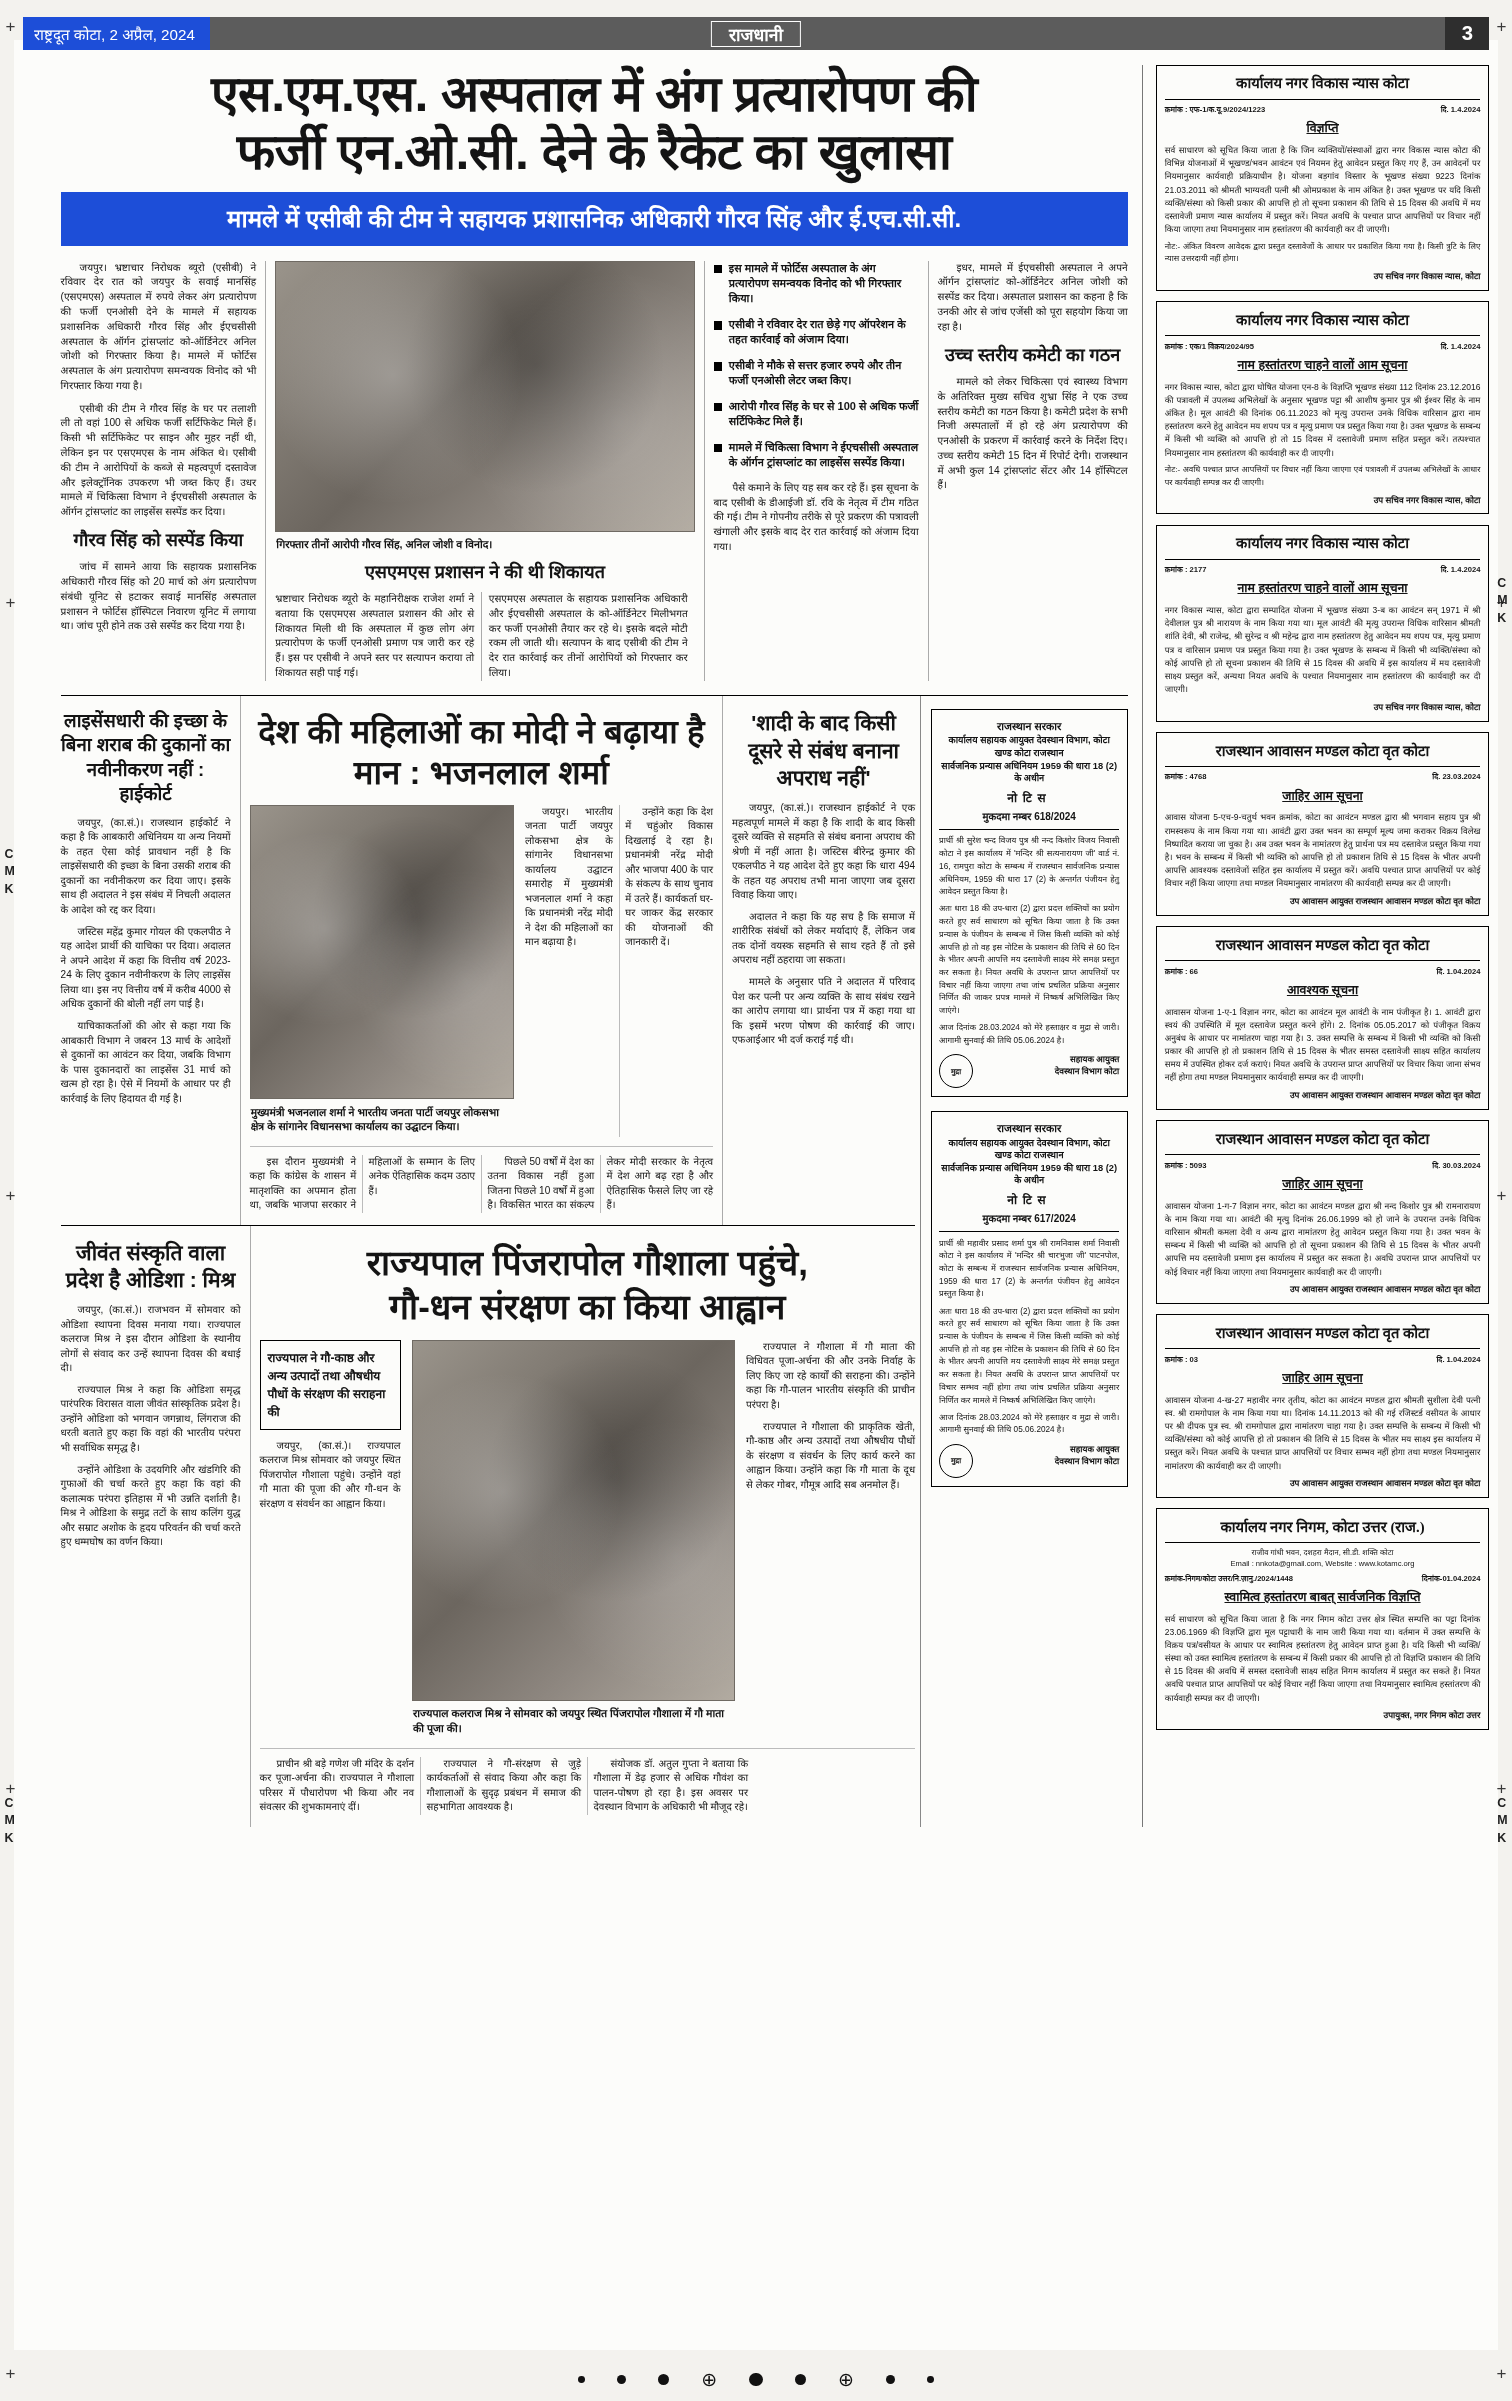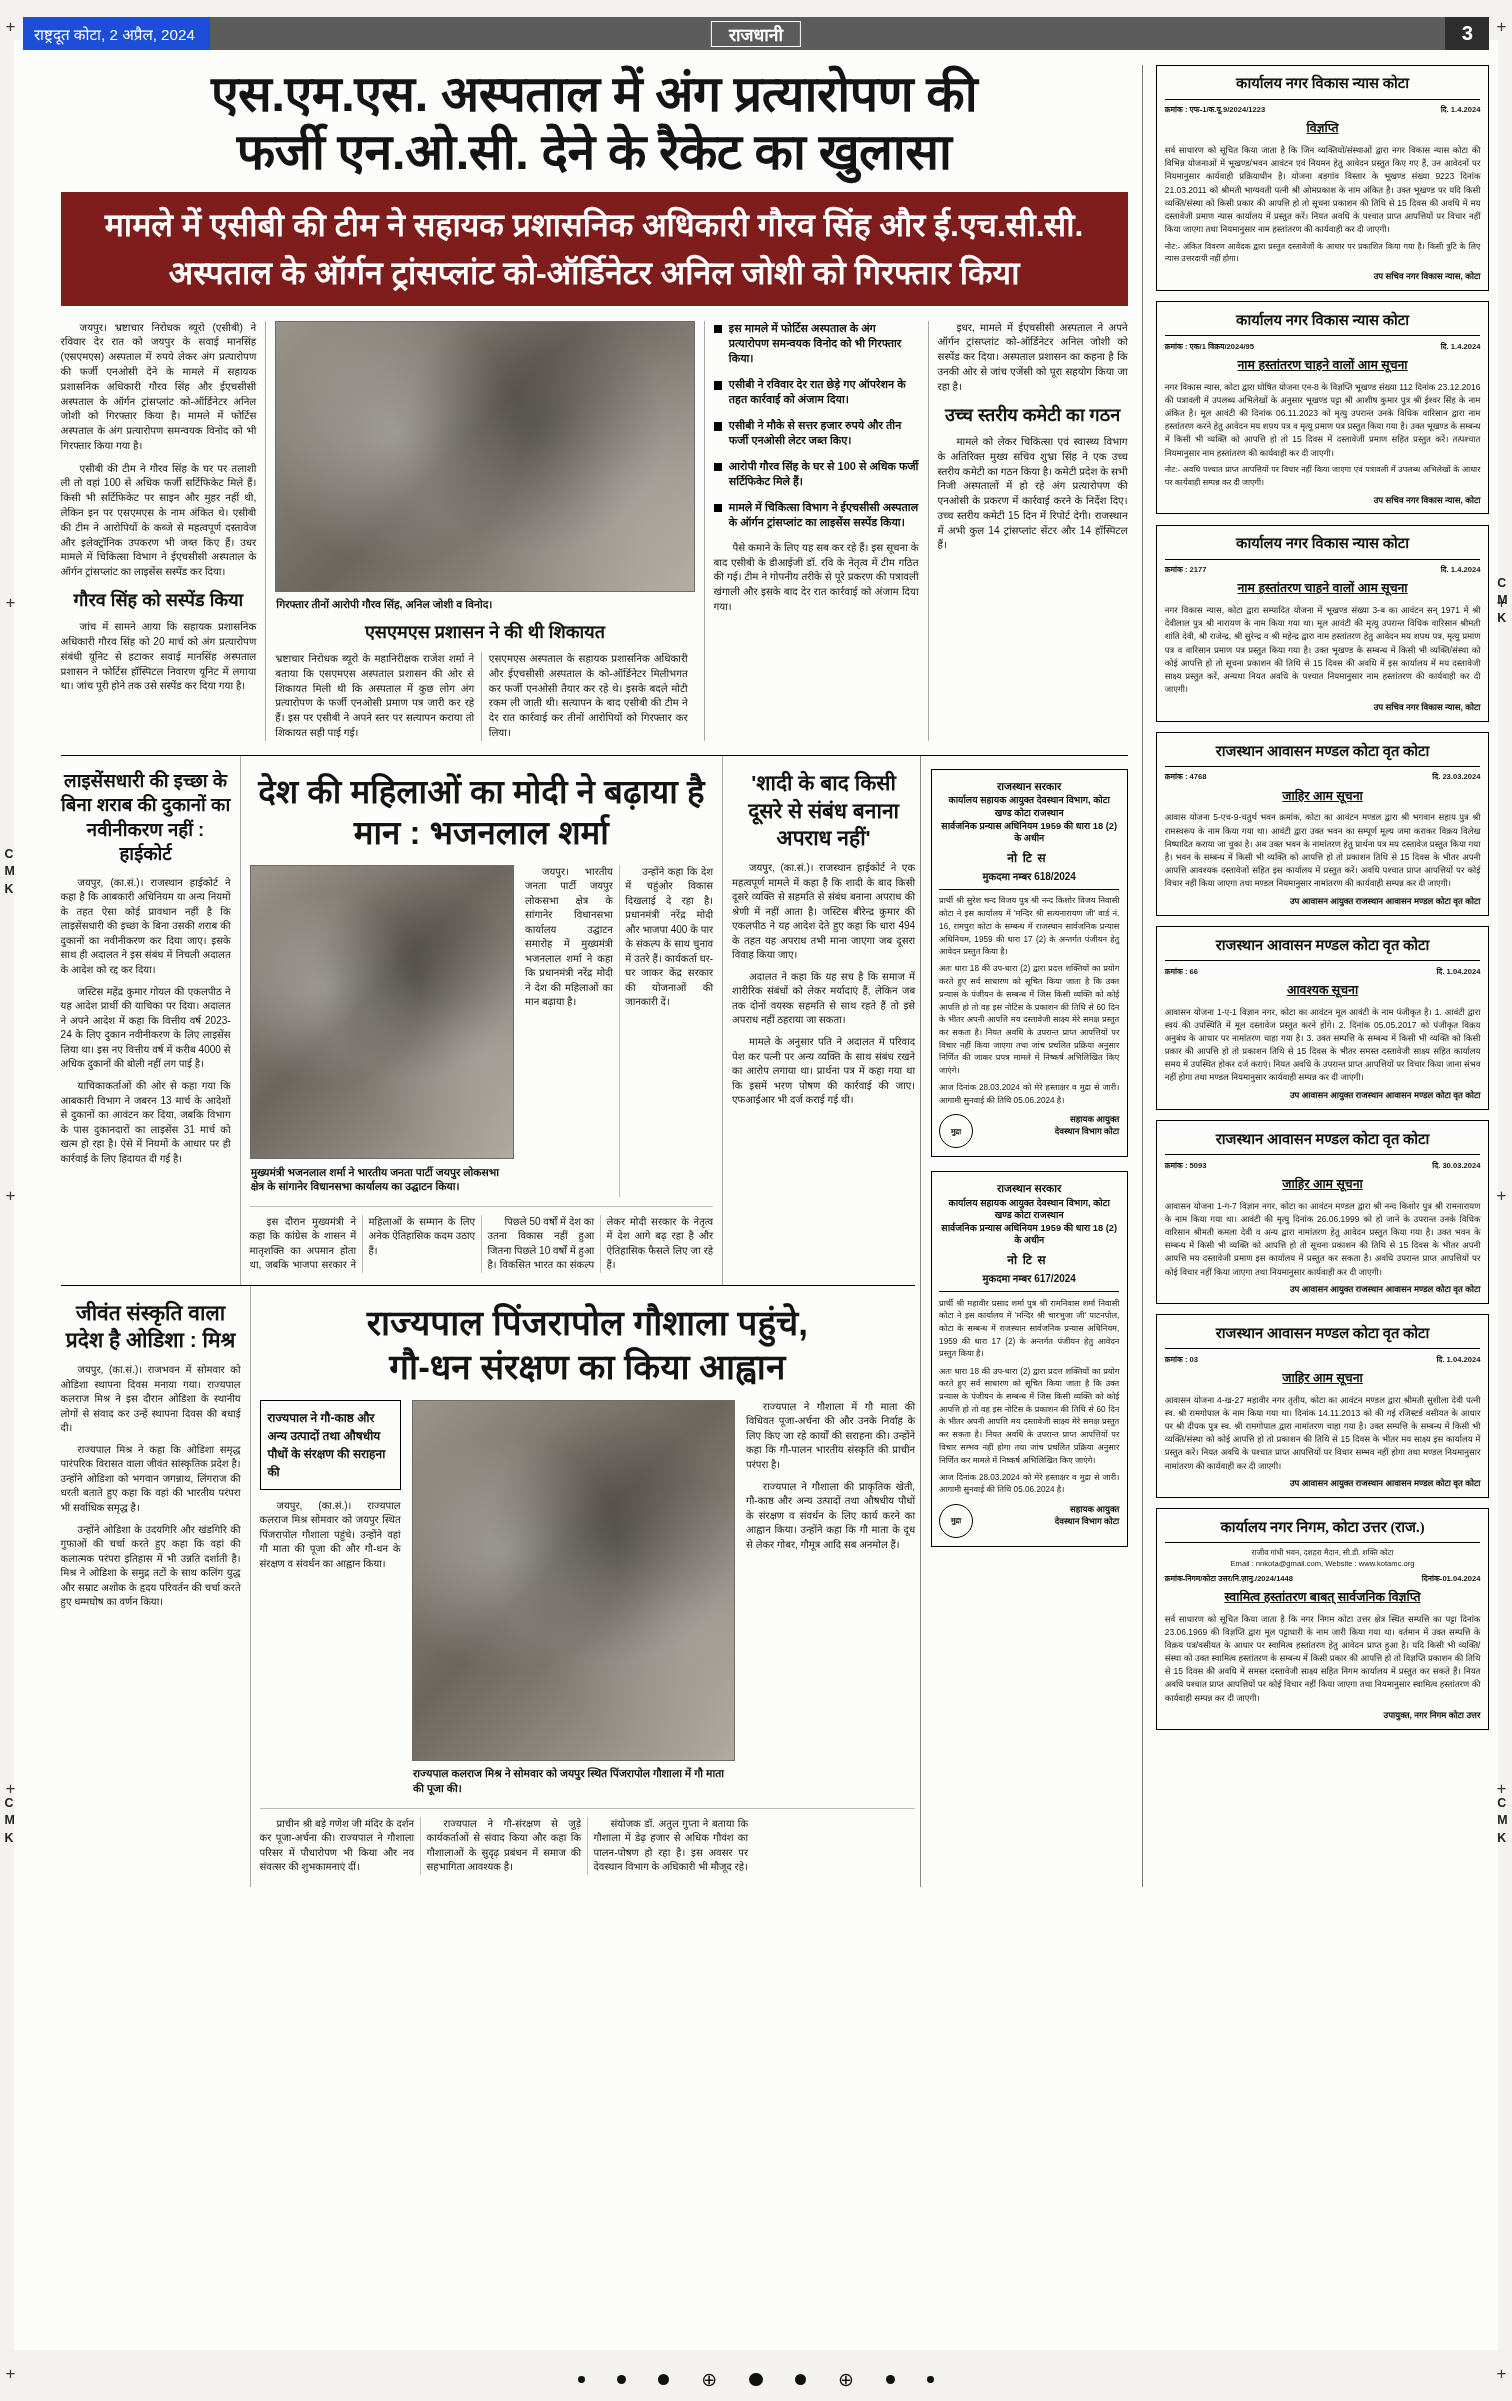--- a/index.html
+++ b/index.html
@@ -32,21 +32,21 @@
   }
   .masthead .pagenum { margin-left:auto; width:44px; height:100%; background:#2e2e2e; color:#fff; display:flex; align-items:center; justify-content:center; font-size:20.3px; font-weight:700; }
 
   
   .content { display:flex; gap:14.7px; padding:14.7px 22.6px 0; }
   .left-main { width:1067px;margin-left:38px; }
   .right-rail { flex:1; border-left:0.6px solid #777; padding-left:12.4px; }
 
   
   .lead-h { text-align:center; font-size:50px; font-weight:800; line-height:1.16; letter-spacing:-0.6px; }
-  .band { margin-top:11.3px; background:#7f1d1d; color:#fff; text-align:center; font-size:32px; font-weight:700; line-height:1.5; padding:9px 8px; }
+  .band { margin-top:11.3px; background:#1d4ed8; color:#fff; text-align:center; font-size:24px; font-weight:700; line-height:1.5; padding:9px 8px; }
   .lead-grid { display:flex; margin-top:14.7px; padding-bottom:14.7px; }
   .lead-col { padding:0 9px; font-size:10.2px; line-height:1.45; text-align:justify; border-right:0.6px solid #aaa; }
   .lead-col:last-child { border-right:none; padding-right:0; }
   .lead-col:first-child { padding-left:0; }
   .cA { flex:1.05; } .cB { flex:2.25; } .cC { flex:1.1; } .cD { flex:1.02; }
   .lead-col p { margin-bottom:8px; text-indent:19px; }
   .subhead { font-size:18px; font-weight:800; text-align:center; margin:9px 3.4px 8px; line-height:1.3; text-indent:0; }
   .ph { border:0.6px solid #6f6a63; width:100%;
     background:
       radial-gradient(circle at 28% 42%, rgba(255,255,255,.28), transparent 38%),
@@ -166,21 +166,20 @@
 
     <div class="left-main">
 
       <article>
         <h1 class="lead-h">
           <span>एस.एम.एस. अस्पताल में अंग प्रत्यारोपण की</span><br>
           <span>फर्जी एन.ओ.सी. देने के रैकेट का खुलासा</span>
         </h1>
         <div class="band">
           <span>मामले में एसीबी की टीम ने सहायक प्रशासनिक अधिकारी गौरव सिंह और ई.एच.सी.सी.</span><br>
-          <span>अस्पताल के ऑर्गन ट्रांसप्लांट को-ऑर्डिनेटर अनिल जोशी को गिरफ्तार किया</span>
         </div>
 
         <div class="lead-grid">
           <div class="lead-col cA">
             <p>जयपुर। भ्रष्टाचार निरोधक ब्यूरो (एसीबी) ने रविवार देर रात को जयपुर के सवाई मानसिंह (एसएमएस) अस्पताल में रुपये लेकर अंग प्रत्यारोपण की फर्जी एनओसी देने के मामले में सहायक प्रशासनिक अधिकारी गौरव सिंह और ईएचसीसी अस्पताल के ऑर्गन ट्रांसप्लांट को-ऑर्डिनेटर अनिल जोशी को गिरफ्तार किया है। मामले में फोर्टिस अस्पताल के अंग प्रत्यारोपण समन्वयक विनोद को भी गिरफ्तार किया गया है।</p>
             <p>एसीबी की टीम ने गौरव सिंह के घर पर तलाशी ली तो वहां 100 से अधिक फर्जी सर्टिफिकेट मिले हैं। किसी भी सर्टिफिकेट पर साइन और मुहर नहीं थी, लेकिन इन पर एसएमएस के नाम अंकित थे। एसीबी की टीम ने आरोपियों के कब्जे से महत्वपूर्ण दस्तावेज और इलेक्ट्रॉनिक उपकरण भी जब्त किए हैं। उधर मामले में चिकित्सा विभाग ने ईएचसीसी अस्पताल के ऑर्गन ट्रांसप्लांट का लाइसेंस सस्पेंड कर दिया।</p>
             <h3 class="subhead">गौरव सिंह को सस्पेंड किया</h3>
             <p>जांच में सामने आया कि सहायक प्रशासनिक अधिकारी गौरव सिंह को 20 मार्च को अंग प्रत्यारोपण संबंधी यूनिट से हटाकर सवाई मानसिंह अस्पताल प्रशासन ने फोर्टिस हॉस्पिटल निवारण यूनिट में लगाया था। जांच पूरी होने तक उसे सस्पेंड कर दिया गया है।</p>
           </div>
 

